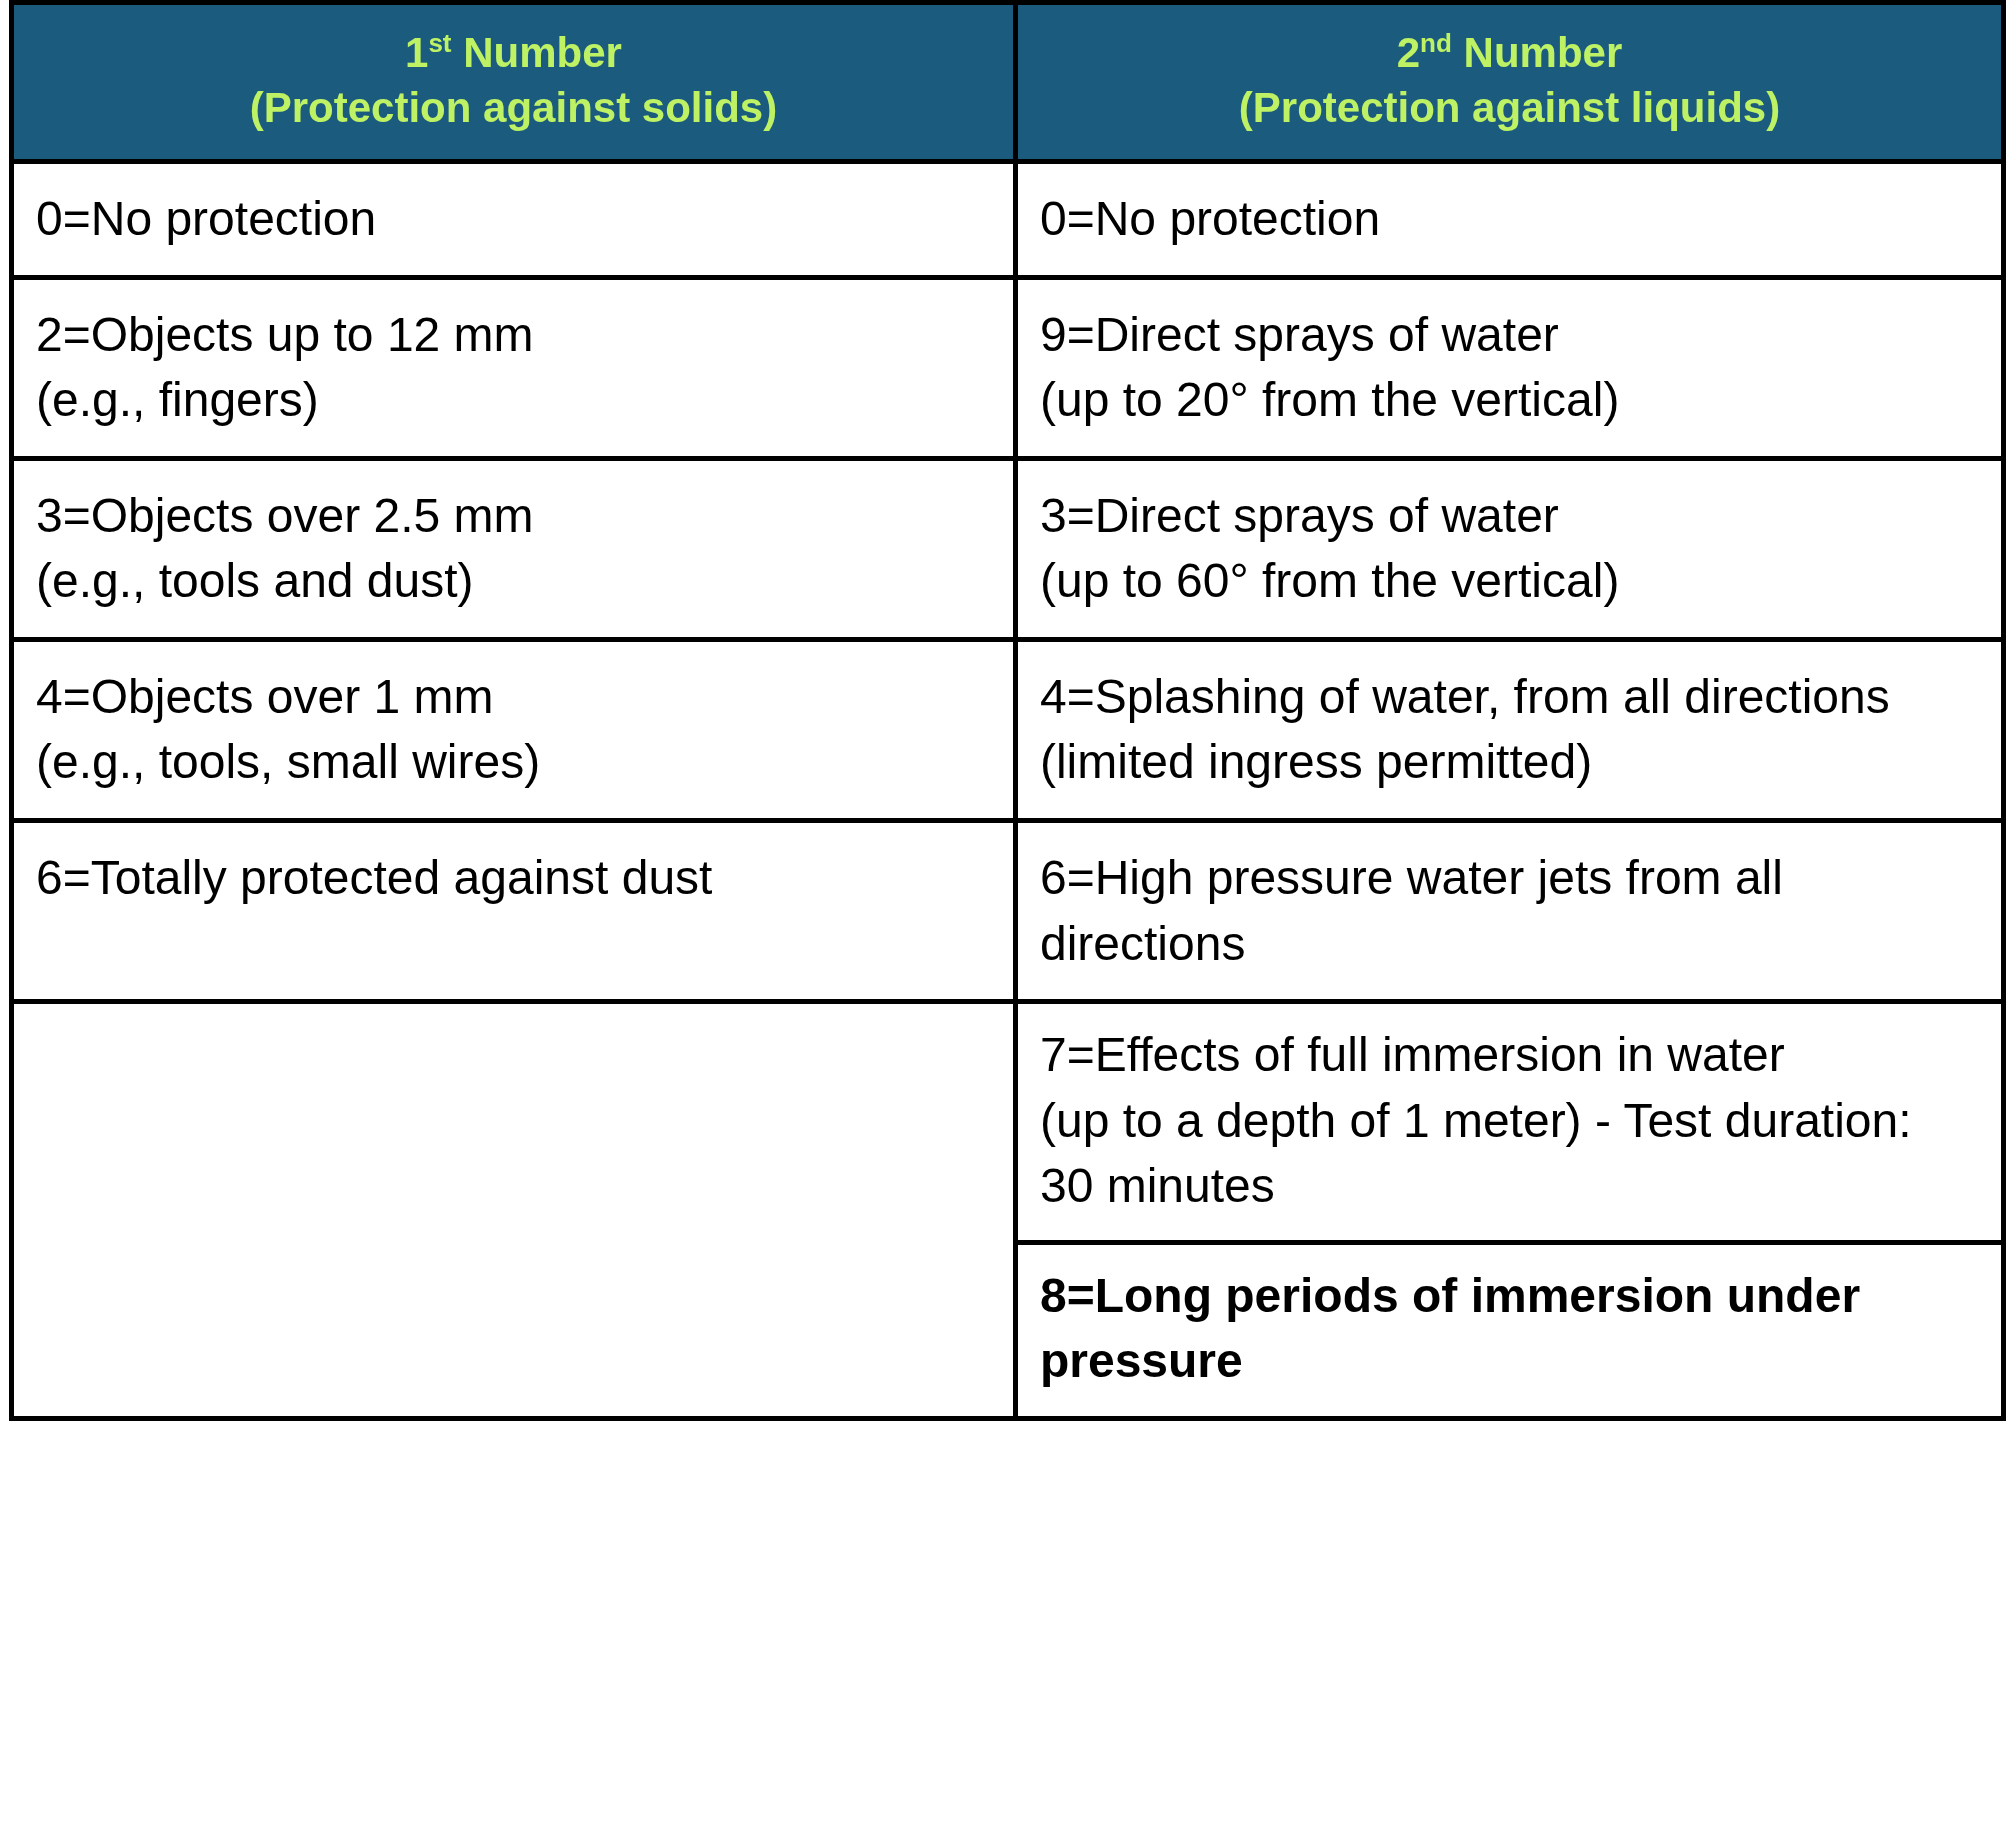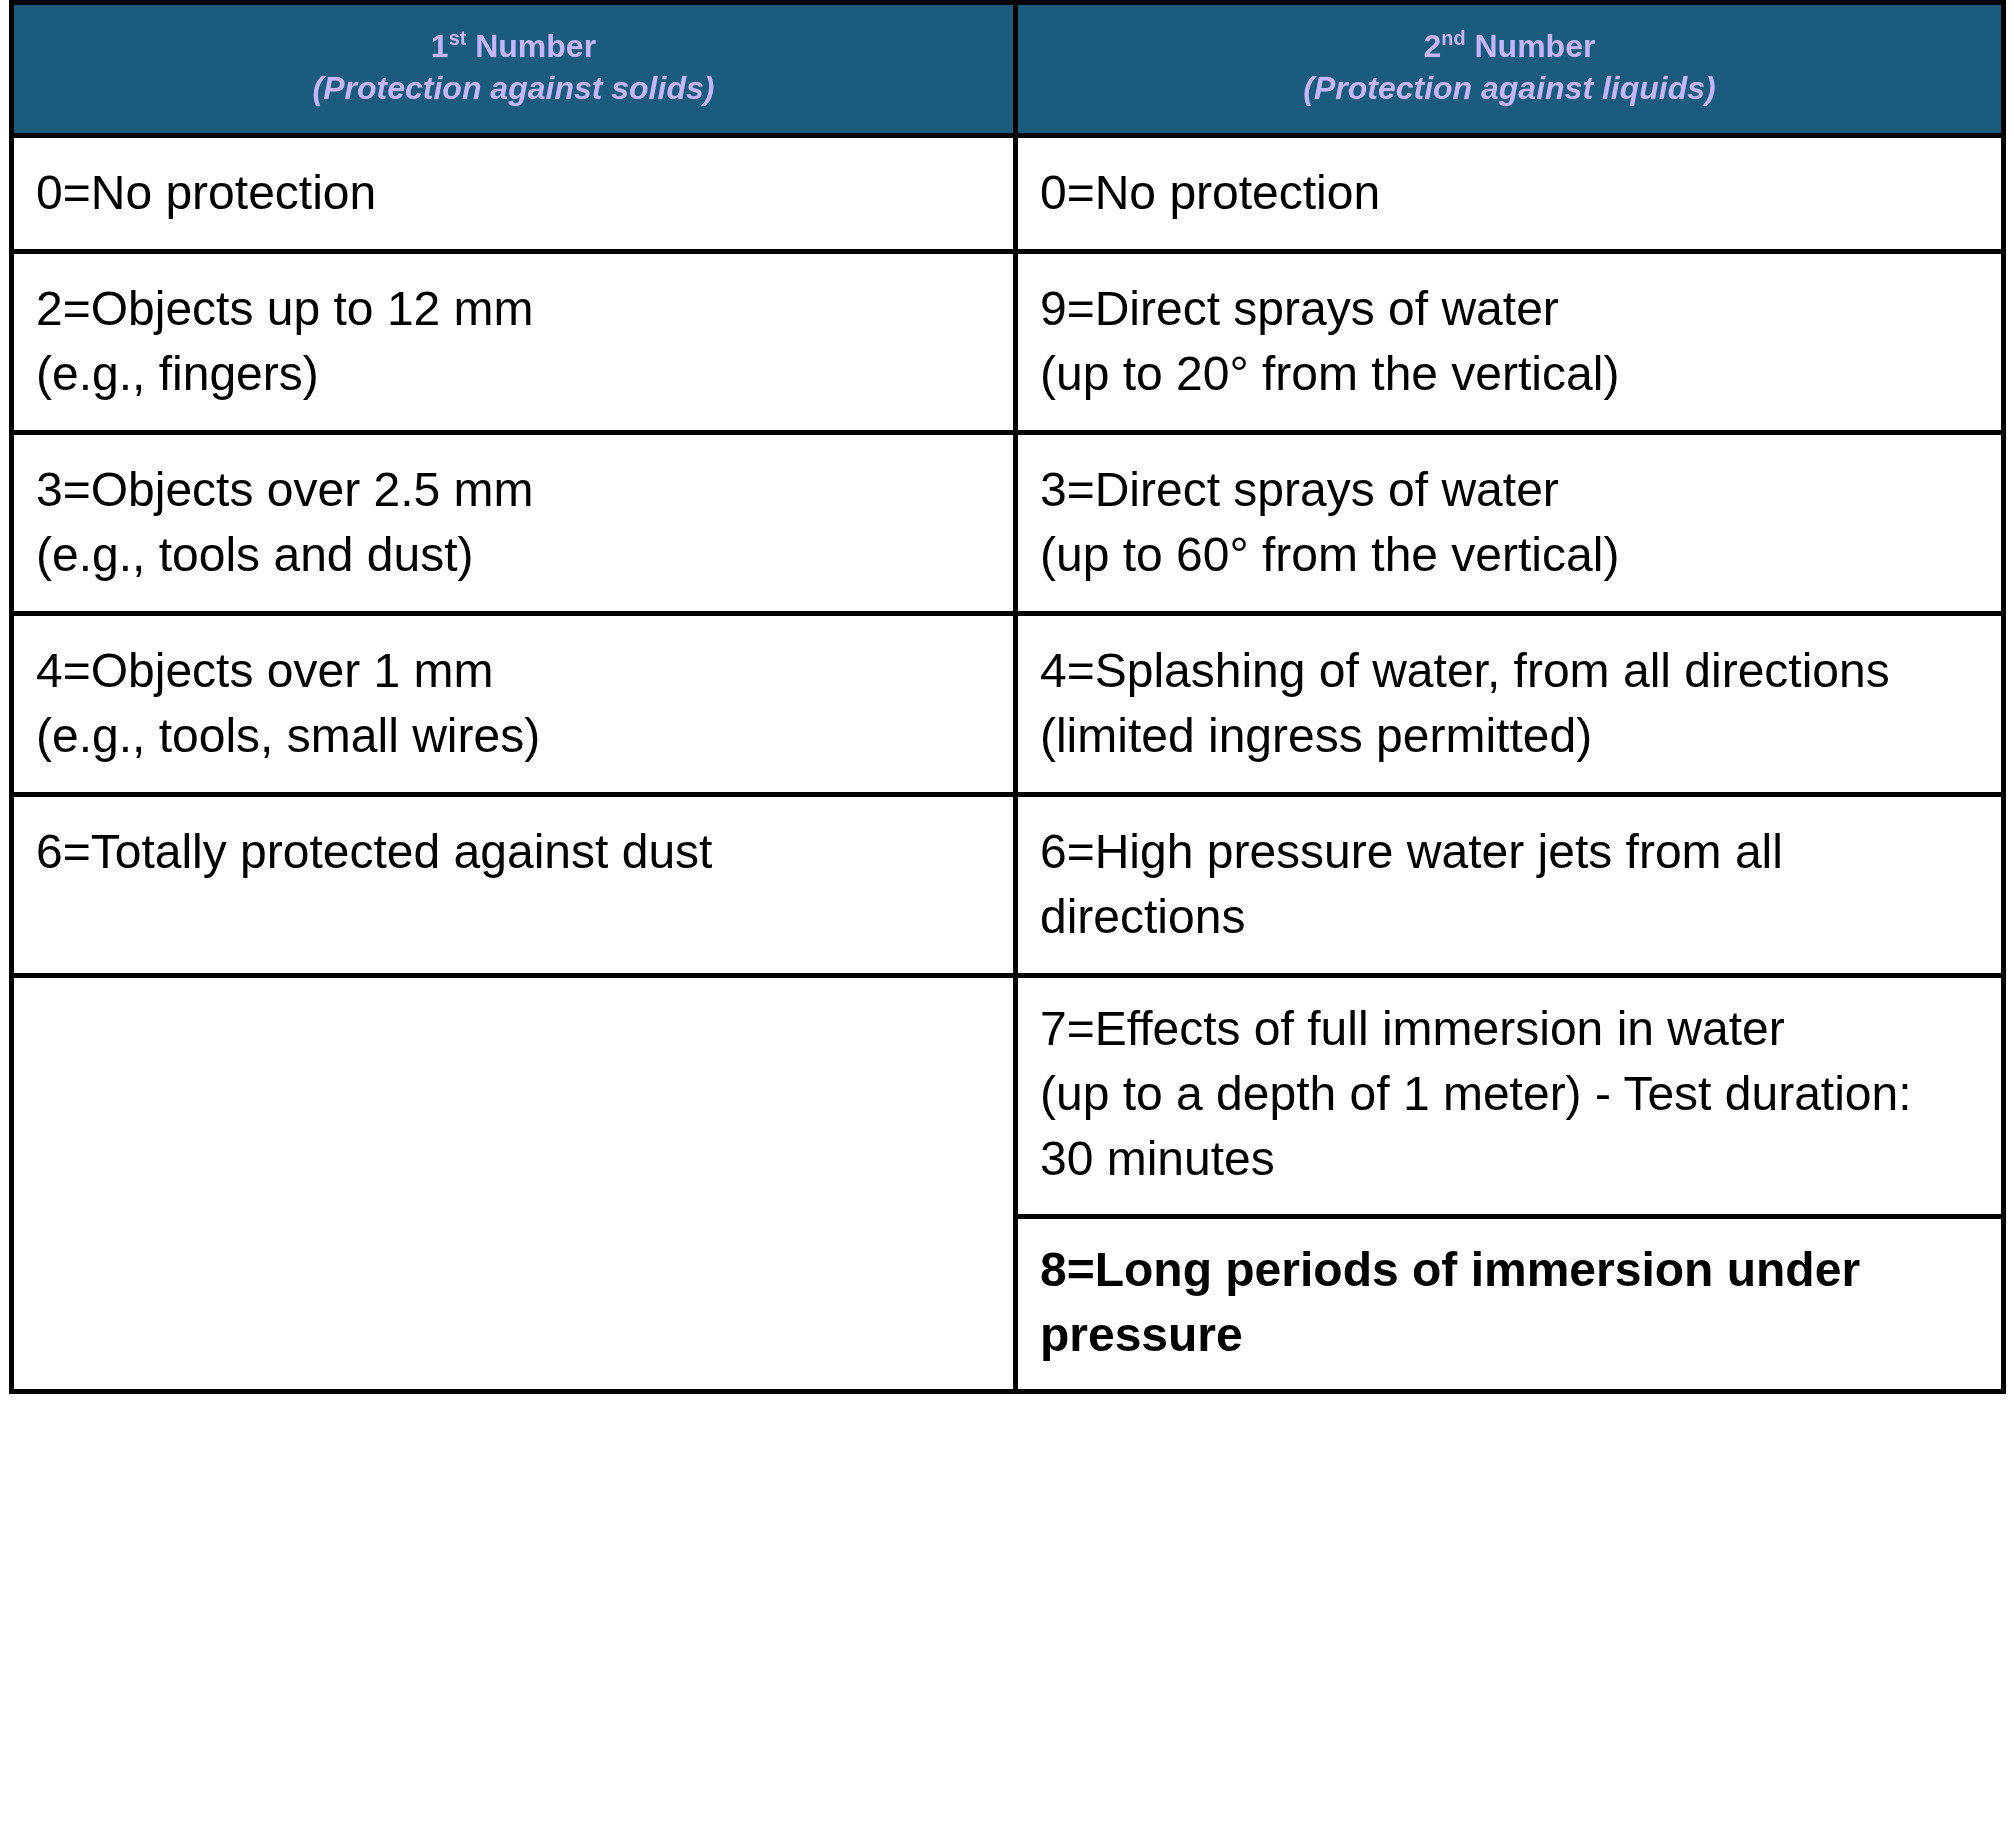--- a/index.html
+++ b/index.html
@@ -25,38 +25,37 @@
     width: 100%;
     border-collapse: collapse;
     table-layout: fixed;
     border: 5.4px solid #000000;
   }
   table.ip-table col.c1 { width: 50.4%; }
   table.ip-table col.c2 { width: 49.6%; }
 
   thead th {
     background: #1b5c7e;
-    color: #c4b5fd;
-    font-size: 32px;
+    color: #bef264;
+    font-size: 42px;
     font-weight: bold;
     line-height: 1.32;
     text-align: center;
     padding: 20px 14.5px 23.5px 14.5px;
     border: 5.4px solid #000000;
     border-top: 0;
     vertical-align: middle;
   }
   thead th .sup {
     font-size: 0.62em;
     vertical-align: super;
     line-height: 0;
   }
   thead th .sub-line {
     display: block;
-    font-style: italic;
   }
 
   tbody td {
     border: 5.4px solid #000000;
     font-size: 48px;
     line-height: 1.36;
     color: #000000;
     padding: 22px 16.3px 23.5px 22px;
     vertical-align: top;
     background: #ffffff;

